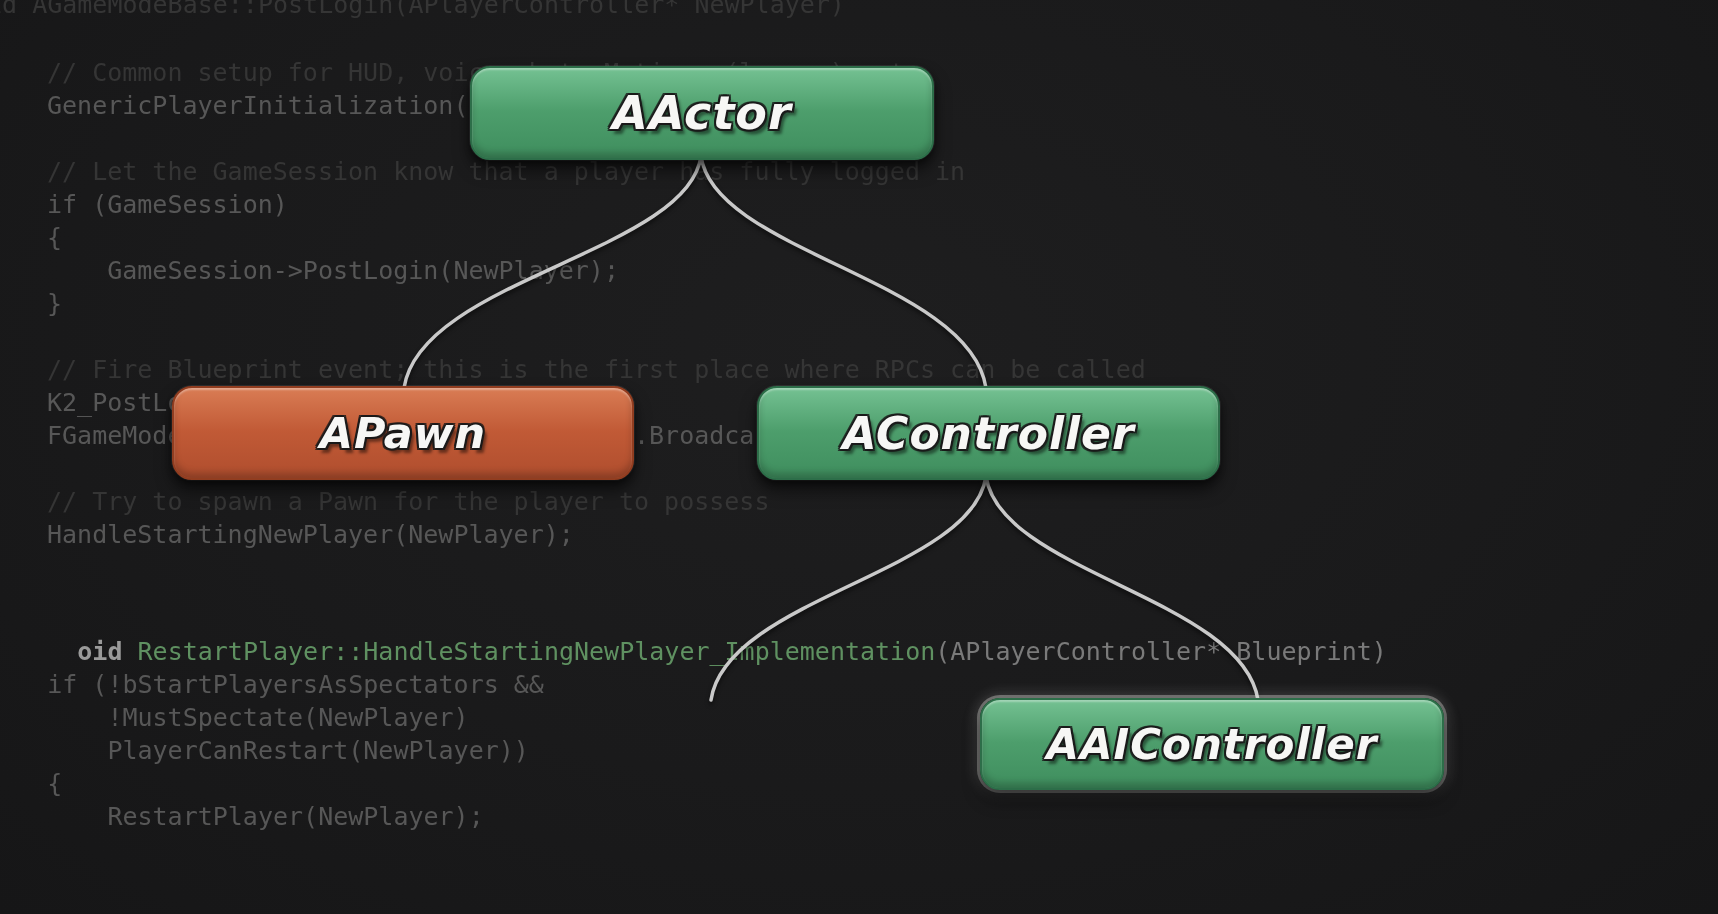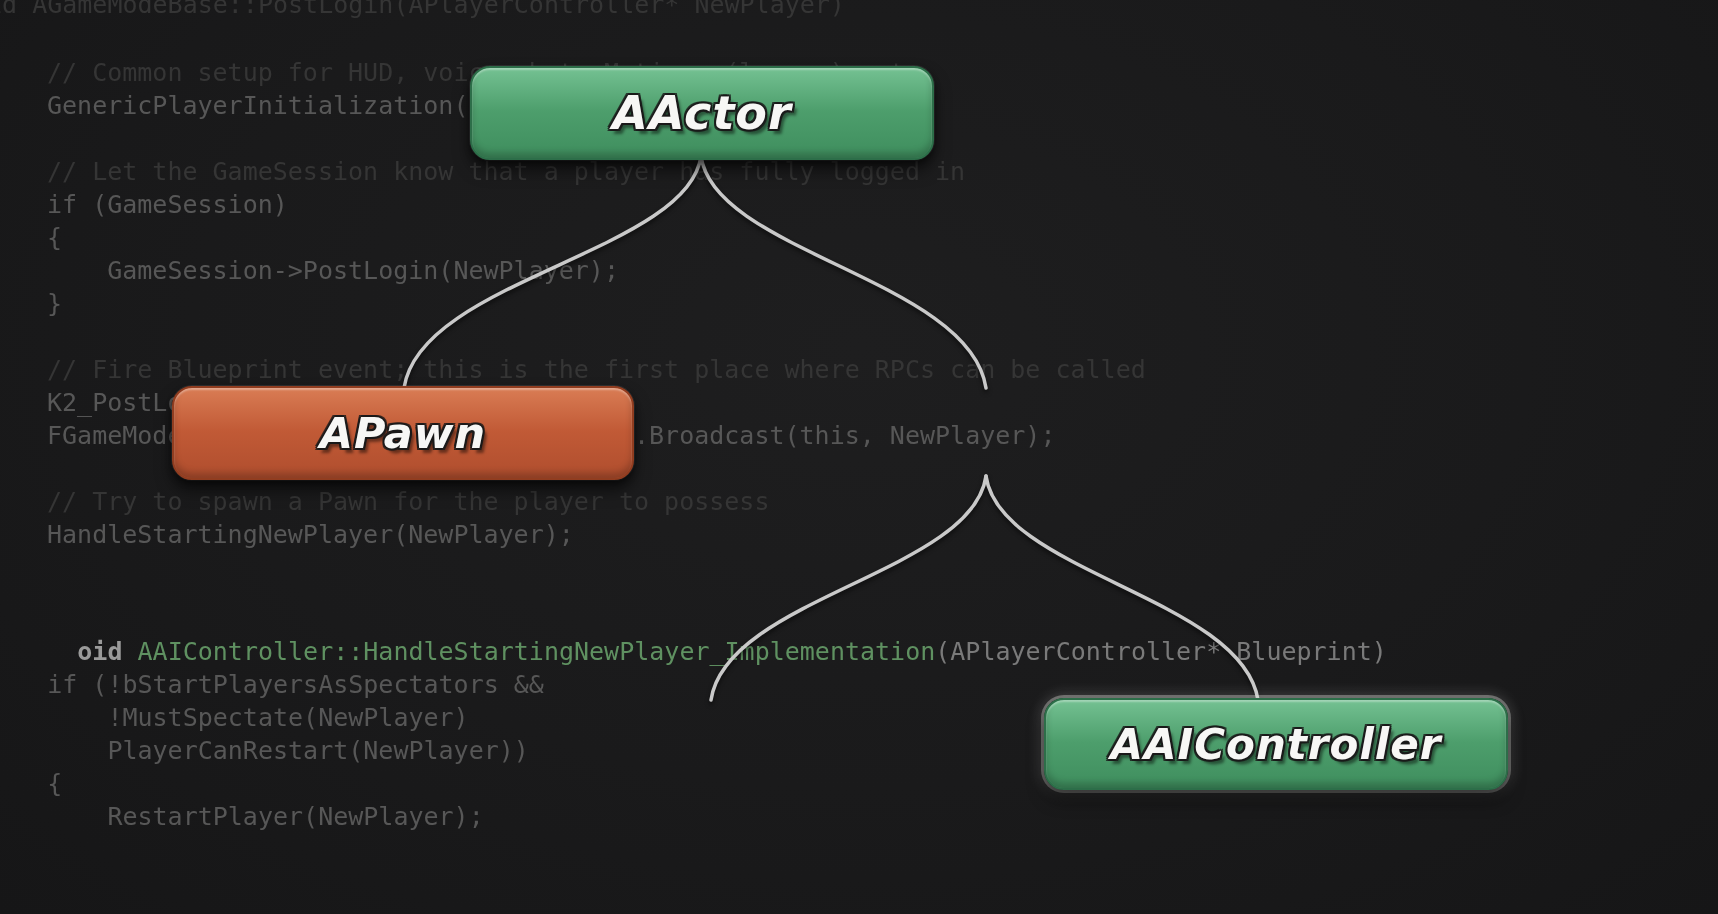--- a/index.html
+++ b/index.html
@@ -67,40 +67,43 @@
 
 <div id="stage">
 
   <div class="code-layer">
 
     <div class="code-block tone-dim" style="left:-13px;top:-12px;">id AGameModeBase::PostLogin(APlayerController* NewPlayer)</div>
 
     <div class="code-block" style="left:47px;top:56px;"><div class="code-line tone-dim">// Common setup for HUD, voice chat, Matinee (legacy), etc</div><div class="code-line tone-mid">GenericPlayerInitialization(NewPlayer);</div><div class="code-line tone-mid">&nbsp;</div><div class="code-line tone-dim">// Let the GameSession know that a player has fully logged in</div><div class="code-line tone-mid">if (GameSession)</div><div class="code-line tone-mid">{</div><div class="code-line tone-mid">    GameSession-&gt;PostLogin(NewPlayer);</div><div class="code-line tone-mid">}</div><div class="code-line tone-mid">&nbsp;</div><div class="code-line tone-dim">// Fire Blueprint event; this is the first place where RPCs can be called</div><div class="code-line tone-mid">K2_PostLogin(NewPlayer);</div><div class="code-line tone-mid">FGameModeEvents::GameModePostLoginEvent.Broadcast(this, NewPlayer);</div><div class="code-line tone-mid">&nbsp;</div><div class="code-line tone-dim">// Try to spawn a Pawn for the player to possess</div><div class="code-line tone-mid">HandleStartingNewPlayer(NewPlayer);</div></div>
 
     <div class="fn-line" style="left:-13px;top:602px;">
-      <span class="fn-prefix">oid </span><span class="fn-name">AAIController::HandleStartingNewPlayer_Implementation</span><span class="fn-args">(APlayerController* Blueprint)</span>
+      <span class="fn-prefix">oid </span><span class="fn-name">RestartPlayer::HandleStartingNewPlayer_Implementation</span><span class="fn-args">(APlayerController* Blueprint)</span>
     </div>
 
     <div class="code-block" style="left:-13px;top:635px;"><div class="code-line tone-mid">&nbsp;</div><div class="code-line tone-mid">    if (!bStartPlayersAsSpectators &amp;&amp;</div><div class="code-line tone-mid">        !MustSpectate(NewPlayer)</div><div class="code-line tone-mid">        PlayerCanRestart(NewPlayer))</div><div class="code-line tone-mid">    {</div><div class="code-line tone-mid">        RestartPlayer(NewPlayer);</div></div>
   </div>
 
   <svg class="connector-layer" width="1718" height="914" viewBox="0 0 1718 914">
     <path d="M 701 156 C 688 252, 420 280, 404 388" stroke="#c9c9c9"></path>
     <path d="M 701 156 C 714 252, 970 280, 986 388" stroke="#c9c9c9"></path>
     <path d="M 986 476 C 973 572, 726 598, 711 700" stroke="#c9c9c9"></path>
     <path d="M 986 476 C 999 572, 1242 598, 1258 700" stroke="#c9c9c9"></path>
   </svg>
 
   <div class="node green" style="left:470px;top:66px;width:460px;height:90px;">
     <span class="node-label" style="font-size:46px;">AActor</span>
   </div>
 
   <div class="node orange" style="left:172px;top:386px;width:458px;height:90px;">
     <span class="node-label" style="font-size:43px;">APawn</span>
   </div>
 
+  <div class="node green" style="left:757px;top:386px;width:459px;height:90px;">
+    <span class="node-label" style="font-size:44px;">AController</span>
+  </div>
 
 
-  <div class="node green glow" style="left:1044px;top:698px;width:460px;height:88px;text-align:center;">
+  <div class="node green glow" style="left:980px;top:698px;width:460px;height:88px;text-align:center;">
     <span class="node-label" style="font-size:42px;">AAIController</span>
   </div>
 
 </div>
 
 </body></html>

